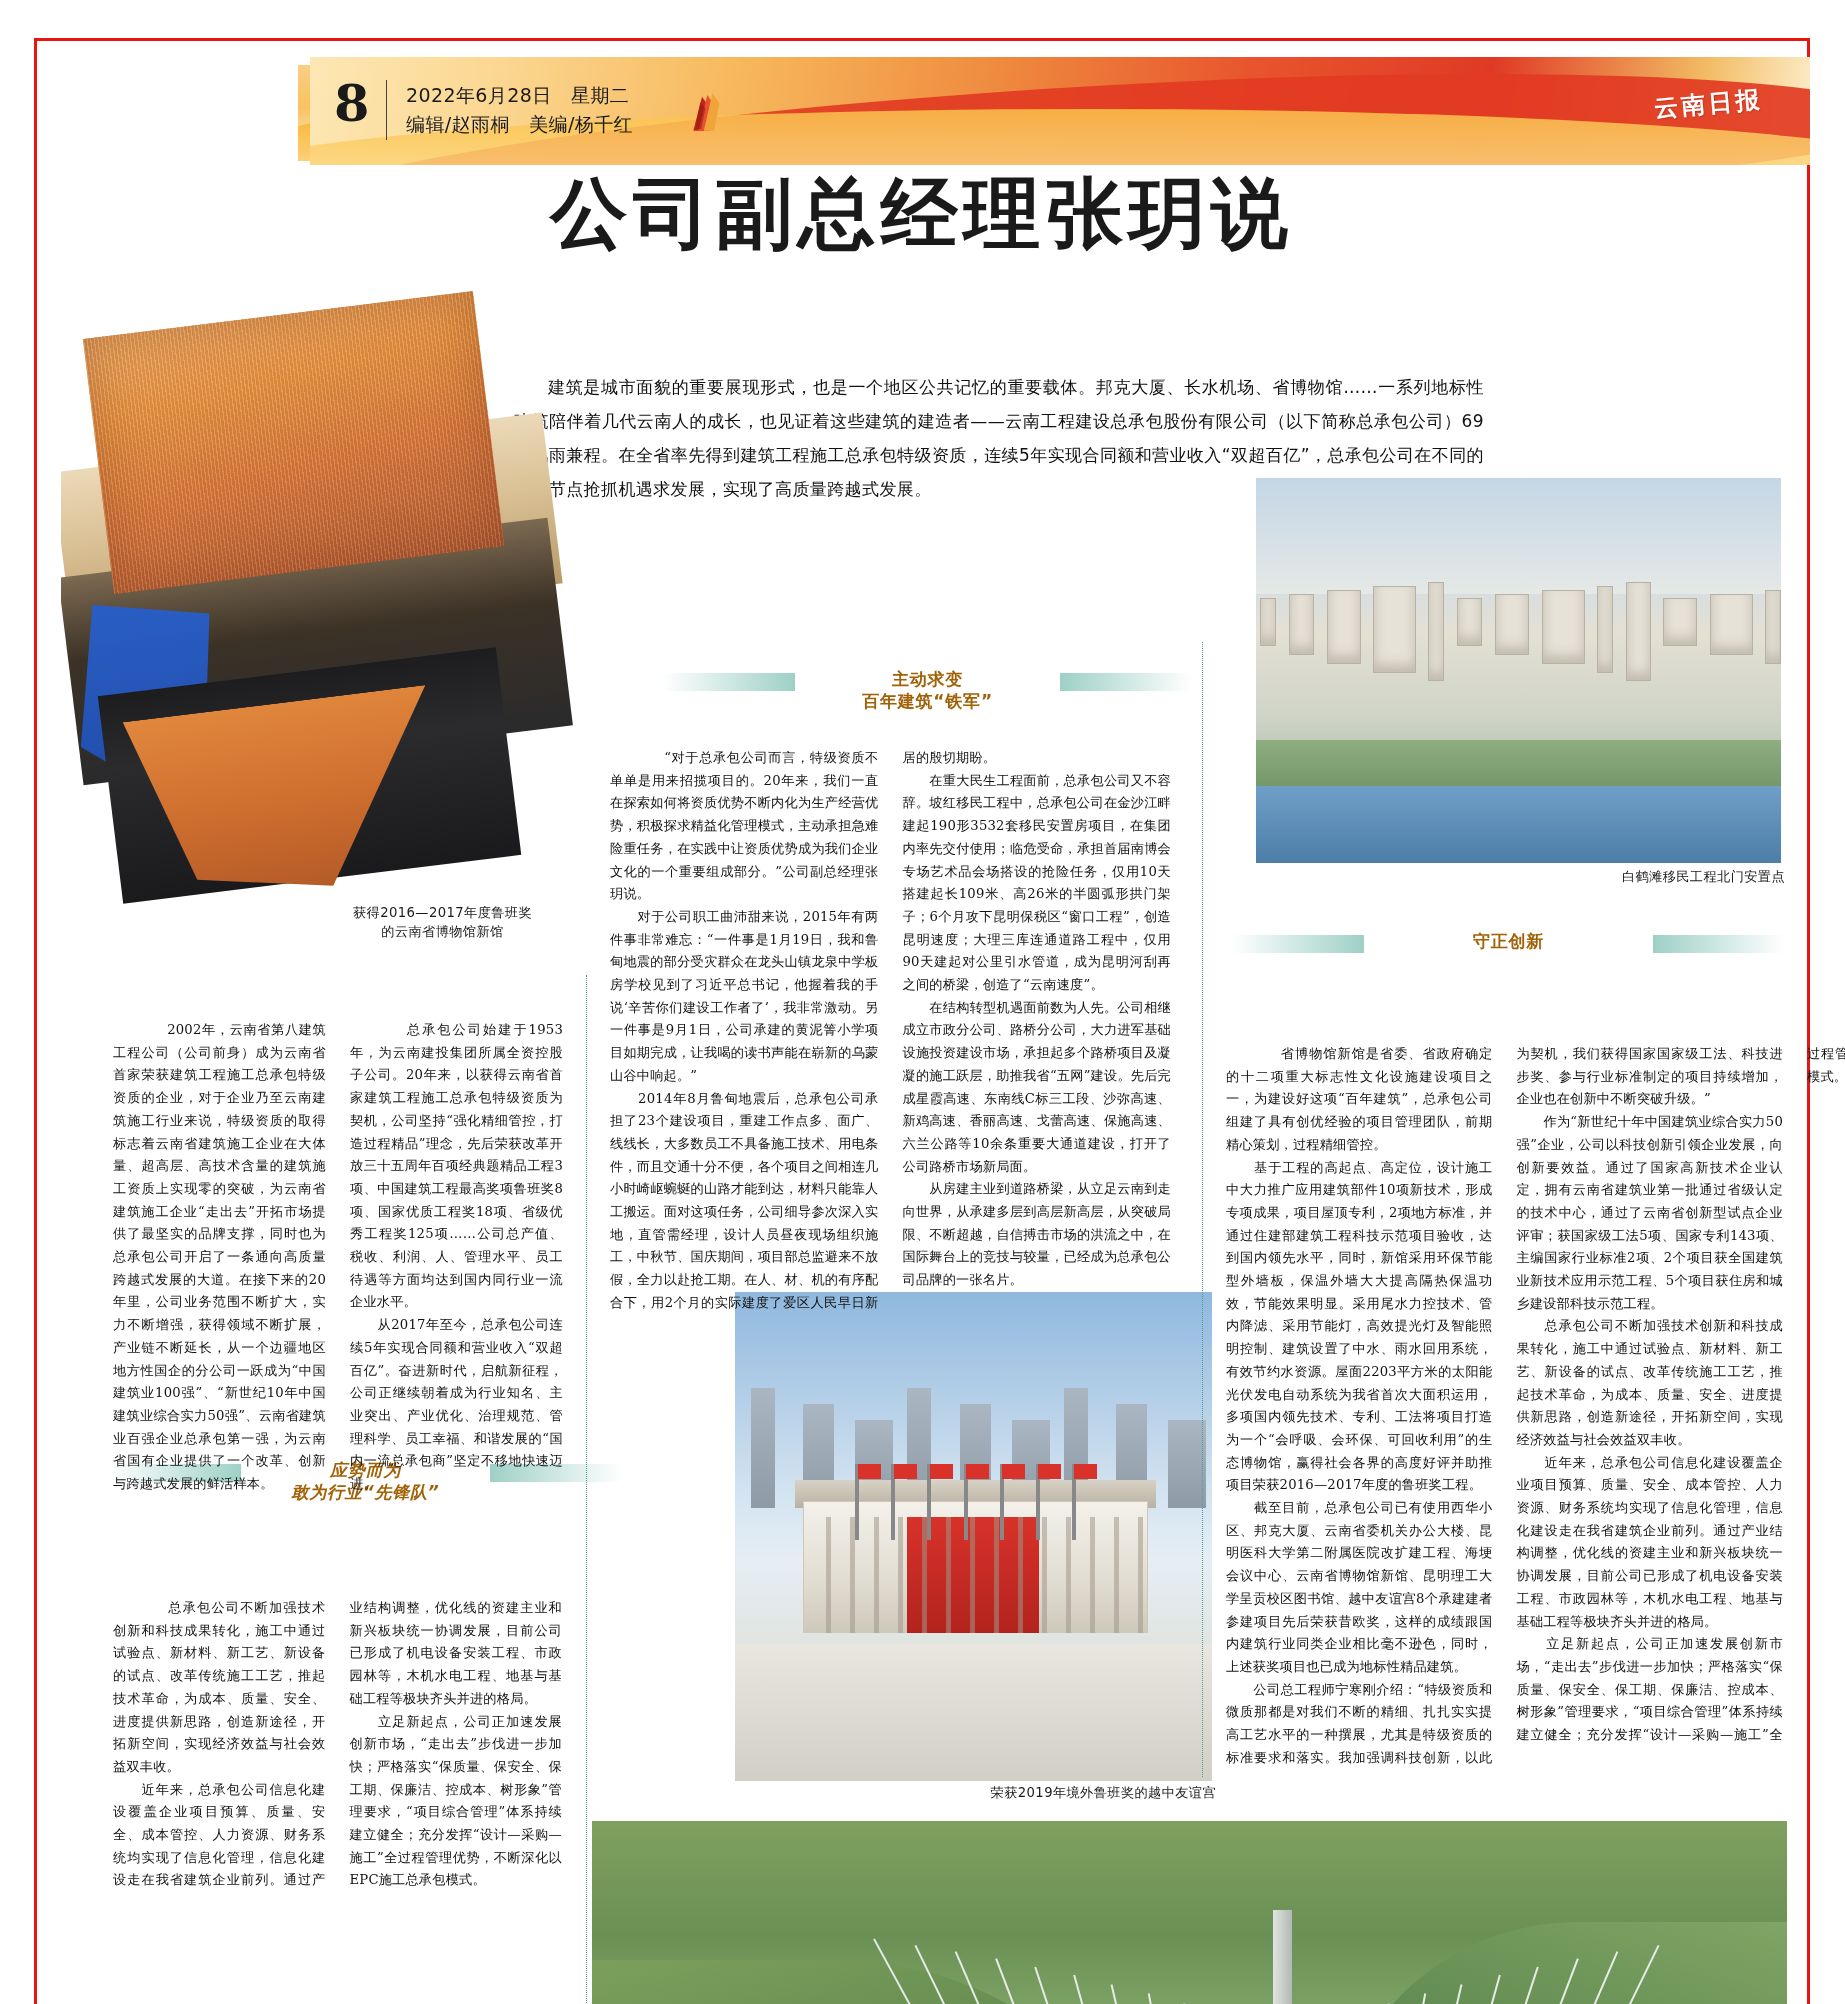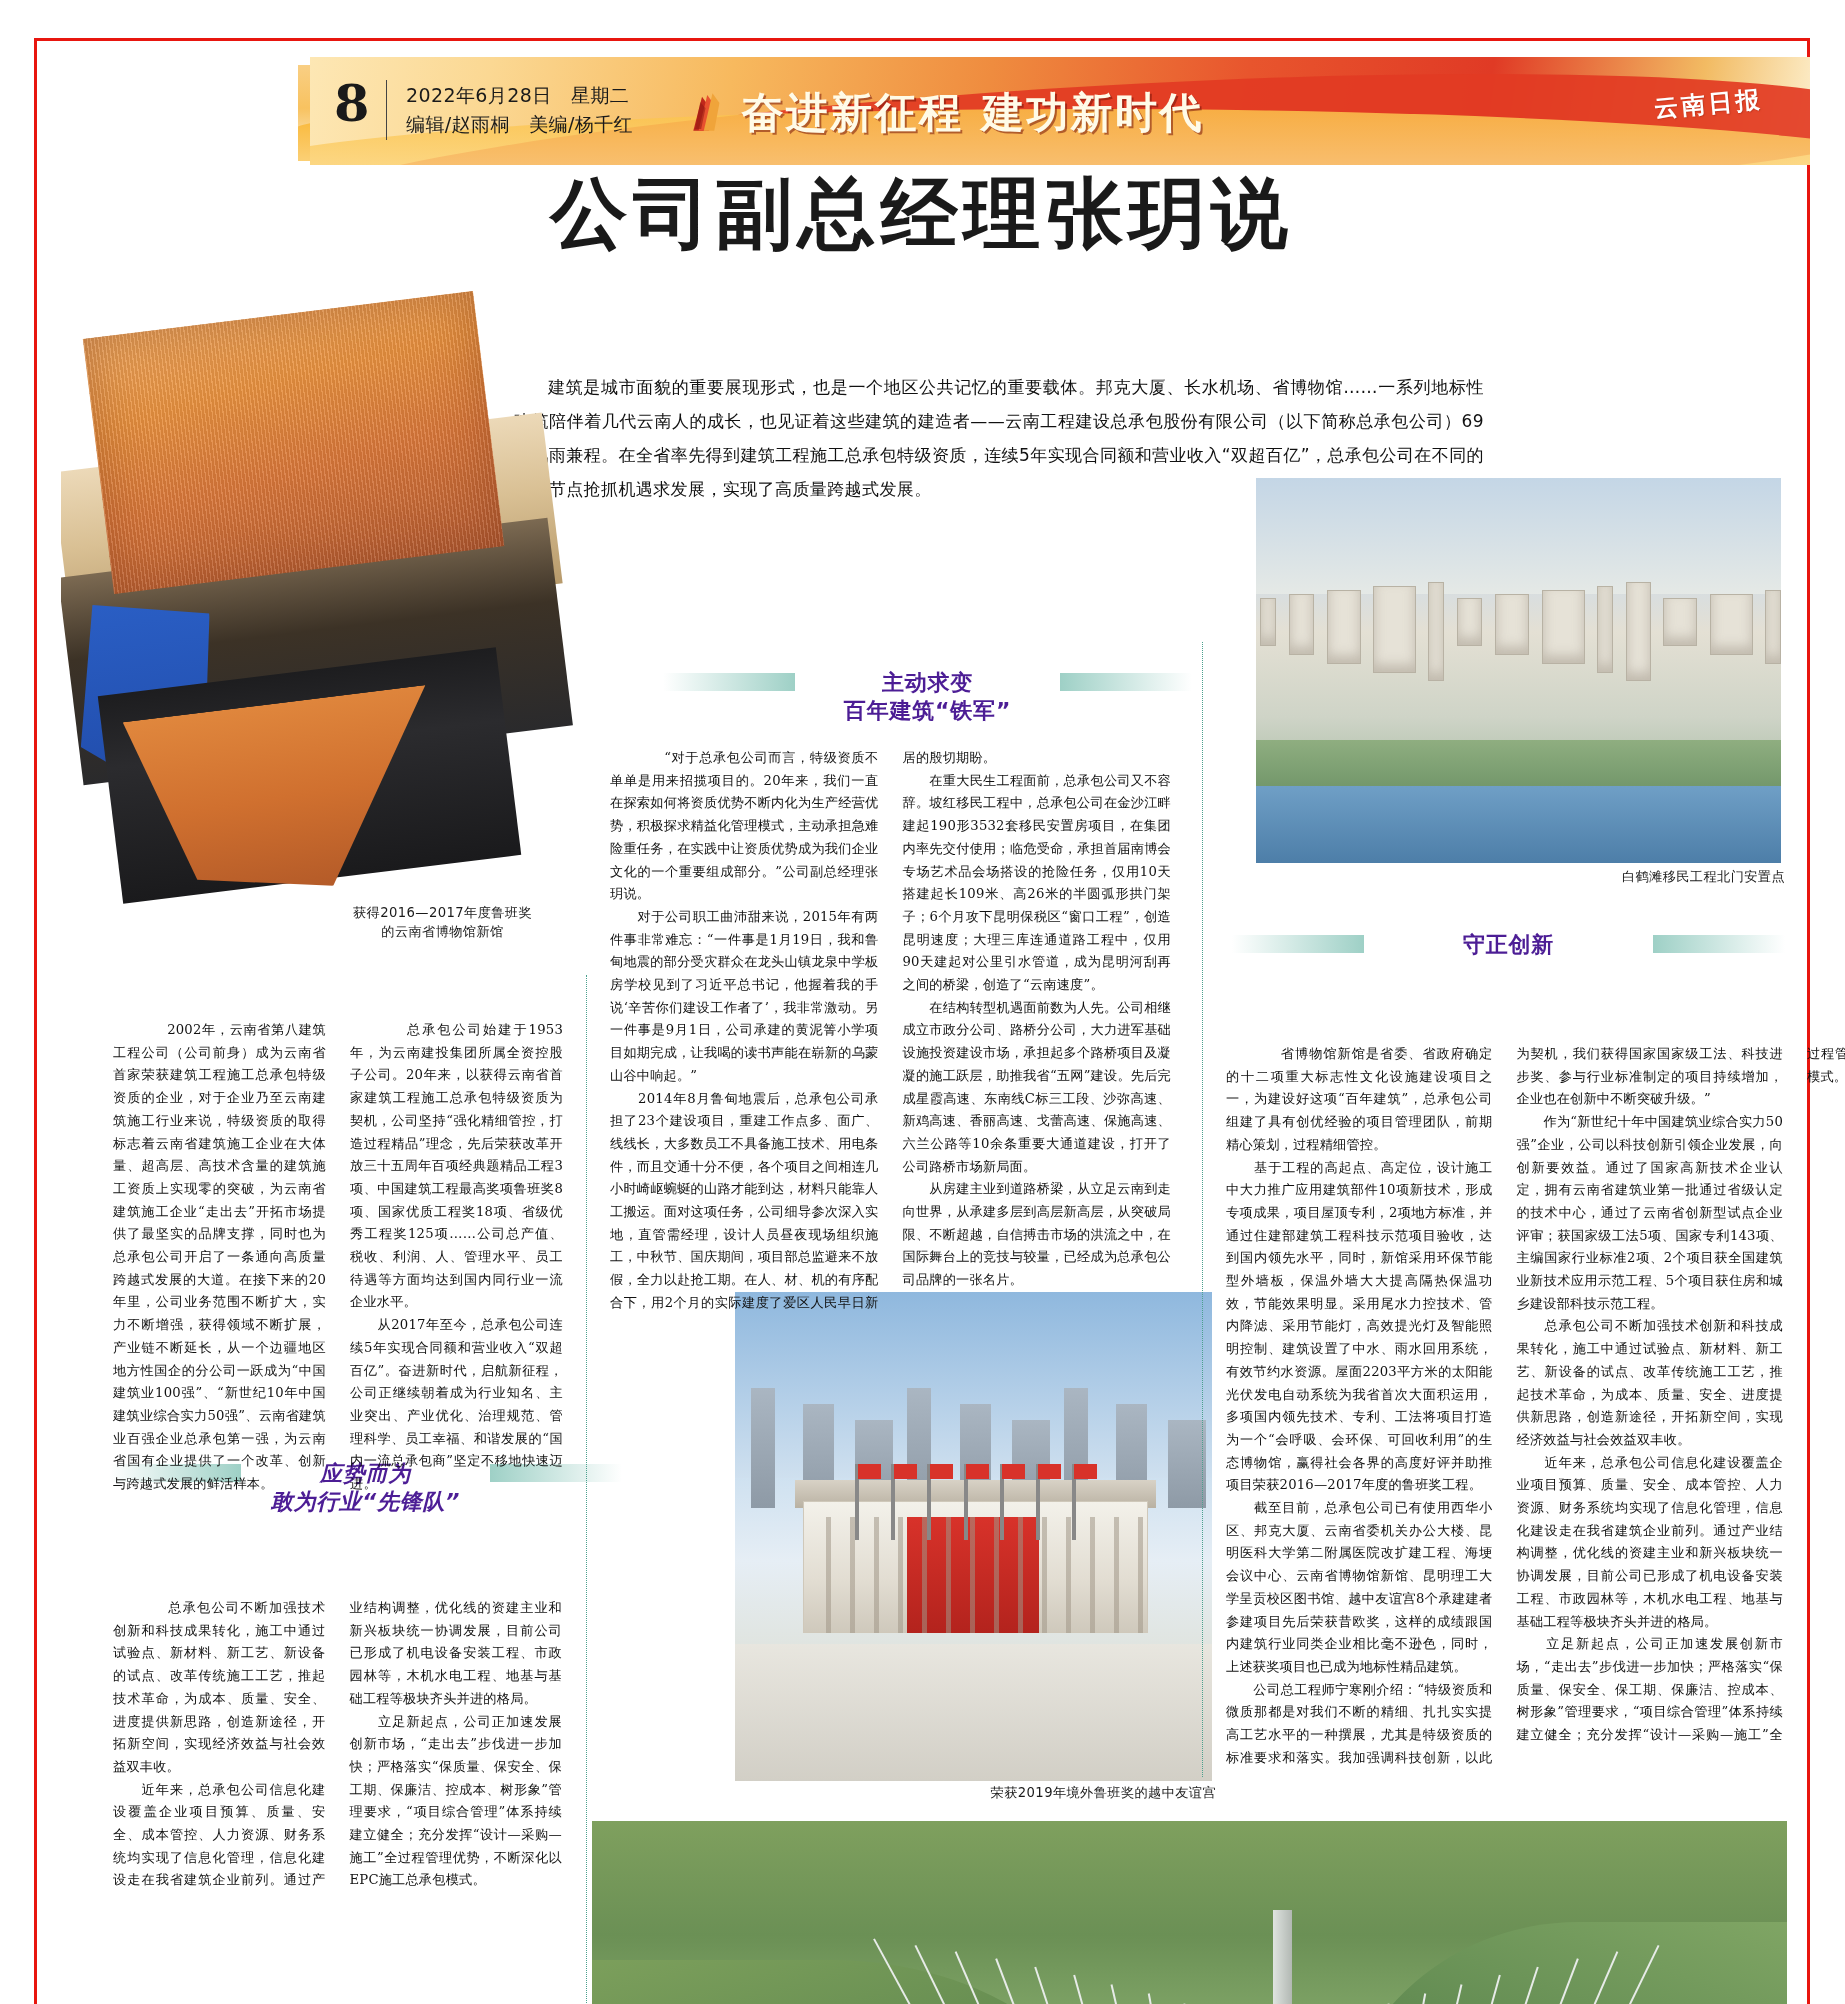--- a/index.html
+++ b/index.html
@@ -234,21 +234,21 @@
   
   .sec-head { position:absolute; text-align:center; }
   .sec-head .bars { position:relative; height:18.4px; }
   .sec-head .bar {
     position:absolute; top:0; height:18.4px; width:132px;
   }
   .sec-head .bar.l { left:0;  background:linear-gradient(90deg, rgba(158,208,198,0) 0%, #9ed0c6 100%); }
   .sec-head .bar.r { right:0; background:linear-gradient(90deg, #9ed0c6 0%, rgba(158,208,198,0) 100%); }
   .sec-head .txt {
     position:absolute; left:0; right:0; top:-4px;
-    font-size:22px; font-weight:bold; color:#4c1d95; line-height:1.28; letter-spacing:0.8px;
+    font-size:17px; font-weight:bold; color:#a16207; line-height:1.28; letter-spacing:0.8px;
     font-family:"DejaVu Sans","Liberation Sans",sans-serif;
   }
 
   
   .col {
     position:absolute;
     font-size:13.2px; line-height:1.72; color:#111; text-align:justify;
     letter-spacing:0.2px;
     font-family:"DejaVu Serif","Liberation Serif",serif;
   }
@@ -272,23 +272,20 @@
       <div>编辑/赵雨桐　美编/杨千红</div>
     </div>
 
     <div class="banner-center">
       <svg class="party-emblem" viewBox="0 0 100 108">
         <path d="M14 96 L34 18 L50 40 L38 96 Z" fill="#c0271b"></path>
         <path d="M26 96 L46 14 L62 36 L50 96 Z" fill="#e8512f"></path>
         <path d="M38 96 L58 10 L74 32 L62 96 Z" fill="#f0a43a"></path>
         <path d="M18 92 L30 30 L42 44 L32 92 Z" fill="#8f1a12" opacity=".55"></path>
       </svg>
-      <div class="banner-text">
-        <span>奋进新征程</span><span class="gap"></span><span>建功新时代</span>
-      </div>
     </div>
 
     <div class="paper-logo">云南日报</div>
   </div>
 
   <div class="headline-wrap">
     <div class="headline">公司副总经理张玥说</div>
   </div>
 
   <div class="lead-box">建筑是城市面貌的重要展现形式，也是一个地区公共记忆的重要载体。邦克大厦、长水机场、省博物馆……一系列地标性建筑陪伴着几代云南人的成长，也见证着这些建筑的建造者——云南工程建设总承包股份有限公司（以下简称总承包公司）69年风雨兼程。在全省率先得到建筑工程施工总承包特级资质，连续5年实现合同额和营业收入“双超百亿”，总承包公司在不同的时间节点抢抓机遇求发展，实现了高质量跨越式发展。</div>

